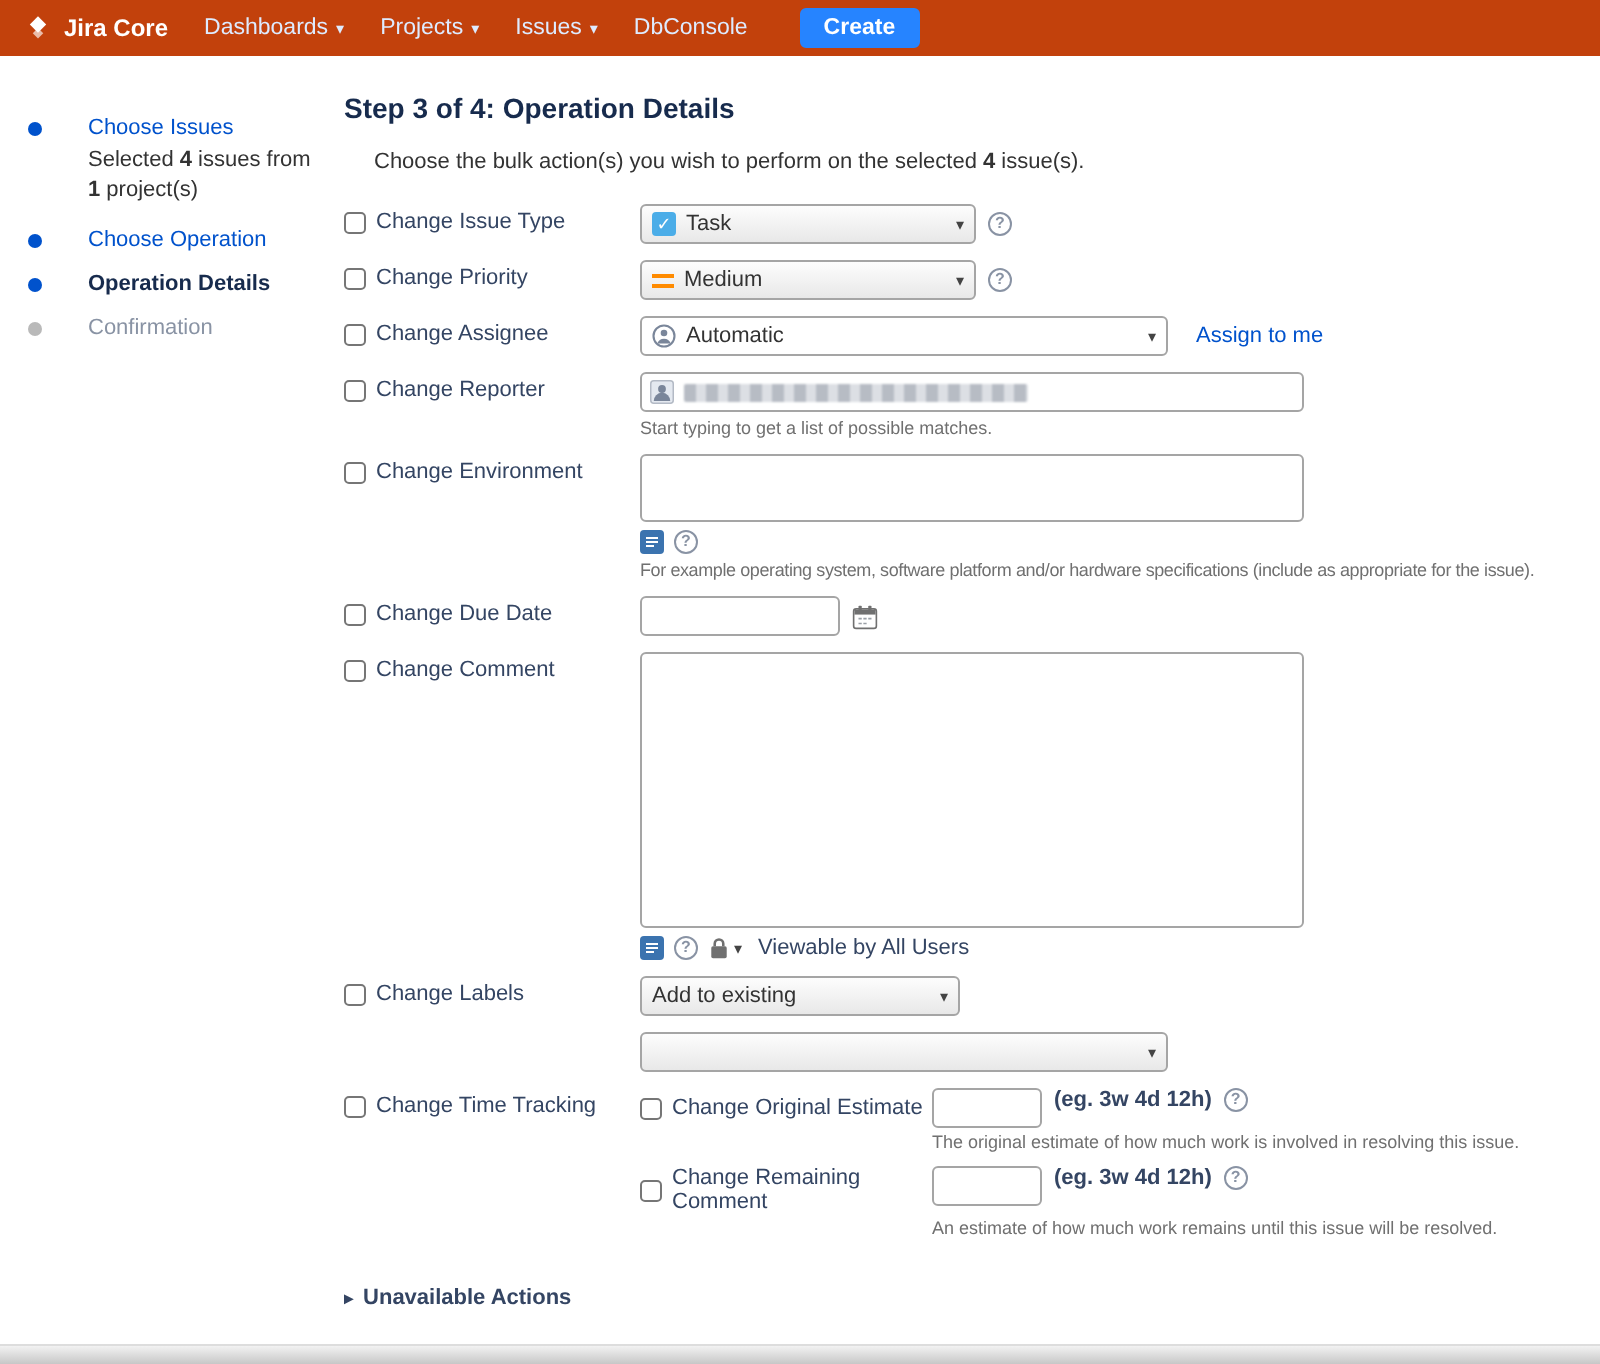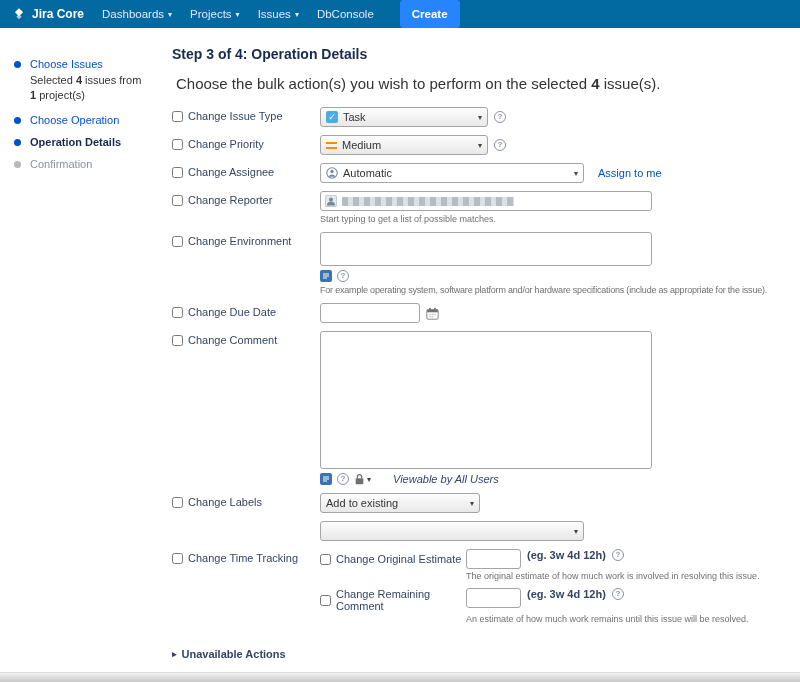--- a/index.html
+++ b/index.html
@@ -5,43 +5,43 @@
   * { box-sizing: border-box; }
   html,body { margin:0; padding:0; }
   body {
     width:800px; height:682px; overflow:hidden; position:relative;
     background:#fff; color:#333;
     font-family:"Liberation Sans", sans-serif; font-size:11px;
   }
   a { text-decoration:none; }
 
   
-  .navbar { height:28px; background:#0369a1; display:flex; padding:0 12px; gap:18px; }
+  .navbar { height:28px; background:#c2410c; display:flex; align-items:center; padding:0 12px; gap:18px; }
   .brand { display:flex; align-items:center; gap:6px; color:#fff; font-weight:bold; font-size:12px; cursor:pointer; }
   .navmenu { display:flex; gap:18px; align-items:center; }
   .navitem { color:#deebff; font-size:11.5px; display:flex; align-items:center; gap:4px; cursor:pointer; }
   .navitem .caret { font-size:8px; }
   .create-btn { margin-left:8px; background:#2684ff; color:#fff; border:1px solid #2684ff; border-radius:3px;
     font-size:11.5px; font-weight:bold; padding:3px 11px; cursor:pointer; font-family:inherit; }
 
   
   .sidebar { position:absolute; top:28px; left:0; width:165px; padding:30px 0 0 14px; }
-  .step { display:flex; gap:9px; margin-bottom:10px; align-items:flex-start; }
+  .step { display:flex; gap:23px; margin-bottom:10px; align-items:flex-start; }
   .dot { width:7px; height:7px; border-radius:50%; margin-top:3px; flex:none; }
   .dot.blue { background:#0052cc; }
   .dot.gray { background:#b9b9b9; }
   .step-link { color:#0052cc; font-size:11px; cursor:pointer; }
   .step-label-current { color:#172b4d; font-weight:bold; font-size:11px; }
   .step-label-disabled { color:#8993a4; font-size:11px; }
   .step-sub { margin-top:3px; width:120px; line-height:1.4; color:#333; }
 
   
   .content { position:absolute; top:28px; left:172px; right:0; bottom:10px; padding-top:18px; overflow:hidden; }
   .page-title { margin:0 0 13px; font-size:14px; font-weight:bold; color:#172b4d; }
-  .intro { margin:0 4px 15px; font-size:15px; color:#333; }
+  .intro { margin:0 15px 15px; font-size:11px; color:#333; }
 
   .frow { display:grid; grid-template-columns:148px 1fr; margin-bottom:8px; align-items:start; }
   .flabel { display:flex; align-items:center; gap:5px; padding-top:3px; color:#344563; }
   input[type="checkbox"] { width:11px; height:11px; margin:0; flex:none; }
 
   .ffield { display:flex; align-items:center; gap:6px; }
   .ffield.col { flex-direction:column; align-items:flex-start; gap:0; }
 
   .select { display:inline-flex; align-items:center; gap:5px; height:20px; padding:0 5px;
     border:1px solid #a5a5a5; border-radius:3px; background:linear-gradient(#fdfdfd,#e8e8e8); cursor:pointer; }
@@ -68,21 +68,21 @@
   textarea { border:1px solid #a5a5a5; border-radius:3px; resize:none; font-family:inherit; font-size:11px; padding:3px 4px; }
   .env-textarea { width:332px; height:34px; }
   .comment-textarea { width:332px; height:138px; }
 
   .hint { color:#707070; font-size:9px; margin-top:3px; }
   .nowrap { white-space:nowrap; }
 
   .icons-row { display:flex; align-items:center; gap:5px; margin-top:4px; }
   .lock-group { display:flex; align-items:center; gap:2px; cursor:pointer; }
   .lock-group .sel-caret { font-size:8px; color:#444; }
-  .viewable { font-size:11px; color:#344563; margin-left:17px;font-style:italic; }
+  .viewable { font-size:11px; color:#344563; margin-left:3px; }
 
   .date-input { width:100px; }
   .cal-btn { display:inline-flex; cursor:pointer; }
 
   .tt-row { display:grid; grid-template-columns:146px auto; row-gap:2px; margin-bottom:7px; }
   .tt-label { display:flex; align-items:center; gap:5px; color:#344563; }
   .tt-field { display:flex; align-items:flex-start; gap:6px; }
   .tt-input { width:55px; }
   .tt-eg { font-weight:bold; color:#344563; }
   .tt-desc { grid-column:2; color:#707070; font-size:9px; white-space:nowrap; }

